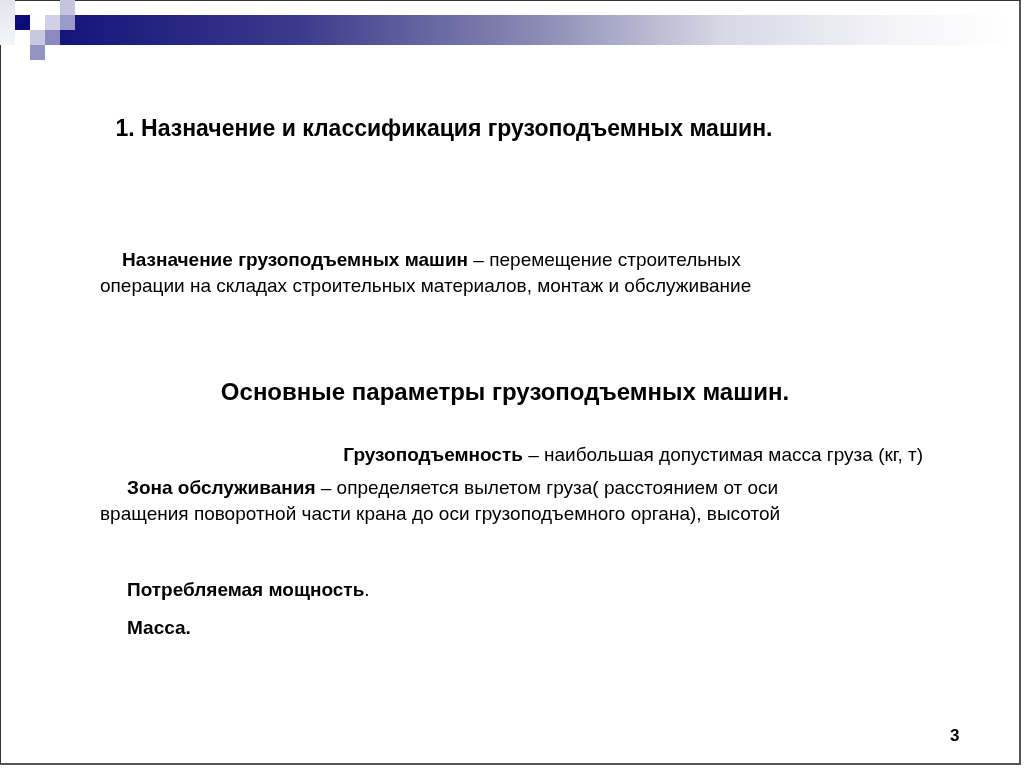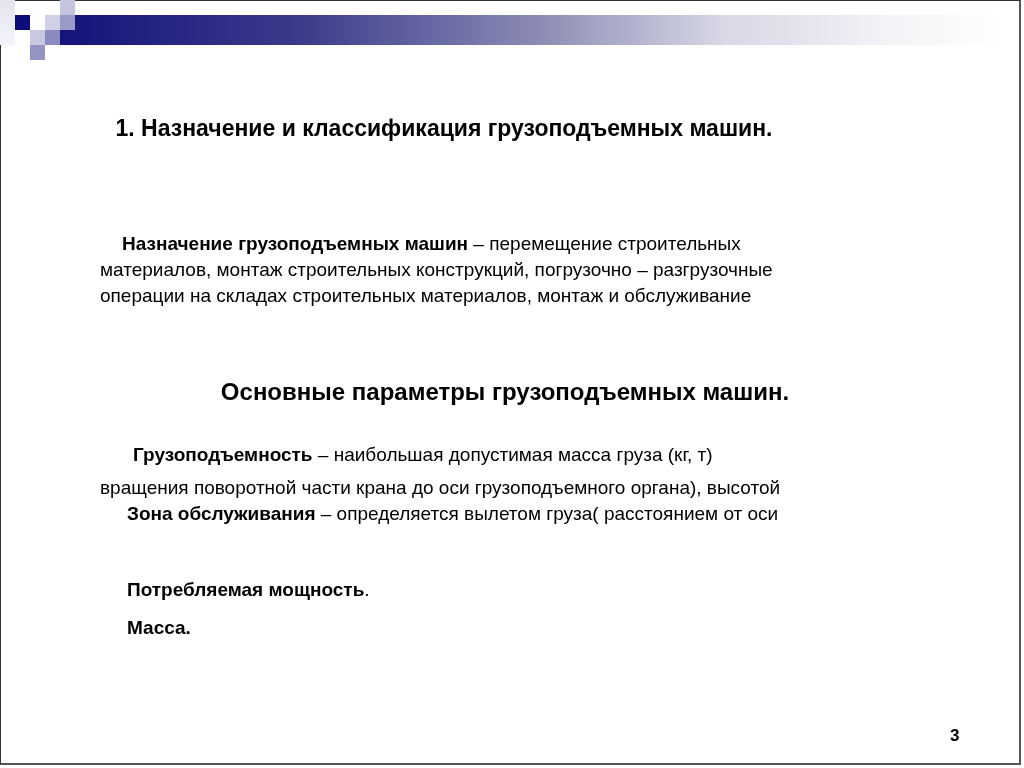--- a/index.html
+++ b/index.html
@@ -30,34 +30,33 @@
   <div class="sq" style="left:30px;top:45px;background:#9494c4;"></div>
   <div class="sq" style="left:45px;top:15px;background:#d0d0e6;"></div>
   <div class="sq" style="left:45px;top:30px;background:#8a8abf;"></div>
   <div class="sq" style="left:60px;top:0;background:#c4c4de;"></div>
   <div class="sq" style="left:60px;top:15px;background:#9a9ac8;"></div>
 </div>
 
 <div class="title">1. Назначение и классификация грузоподъемных машин.</div>
 
 <div class="para" style="top:231px;">
-  <div style="padding-left:22px;"><span class="b">Назначение грузоподъемных машин</span><span> – перемещение строительных</span></div>
-  <div>материалов, монтаж строительных конструкций, погрузочно – разгрузочные</div>
+  <div style="padding-left:22px;margin-top:16px;"><span class="b">Назначение грузоподъемных машин</span><span> – перемещение строительных</span></div>
   <div>операции на складах строительных материалов, монтаж и обслуживание</div>
 </div>
 
 <div class="sub">Основные параметры грузоподъемных машин.</div>
 
-<div class="para" style="top:442px;padding-left:33px;width:790px;">
+<div class="para" style="top:442px;padding-left:33px;width:790px;text-align:right;">
   <span class="b">Грузоподъемность</span><span> – наибольшая допустимая масса груза (кг, т)</span>
 </div>
 
 <div class="para" style="top:475px;">
+  <div style="padding-left:27px;"><span class="b">Зона обслуживания</span><span> – определяется вылетом груза( расстоянием от оси</span></div>
   <div>вращения поворотной части крана до оси грузоподъемного органа), высотой</div>
-  <div style="padding-left:27px;"><span class="b">Зона обслуживания</span><span> – определяется вылетом груза( расстоянием от оси</span></div>
 </div>
 
 <div class="para" style="top:591px;padding-left:27px;margin-top:24px;">
   <span class="b">Масса.</span>
 </div>
 
 <div class="para" style="top:577px;padding-left:27px;">
   <span class="b">Потребляемая мощность</span><span>.</span>
 </div>
 

